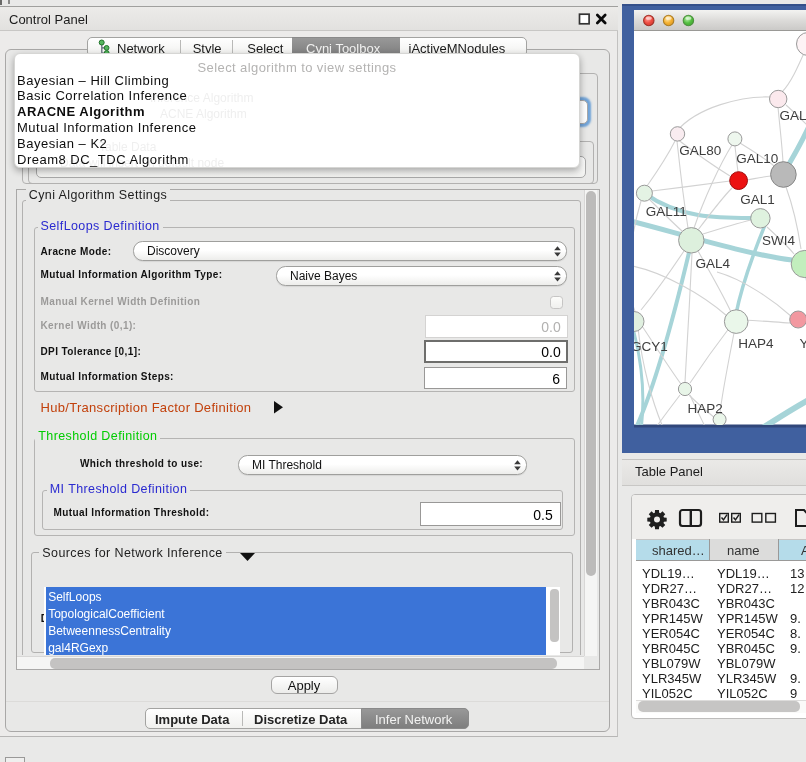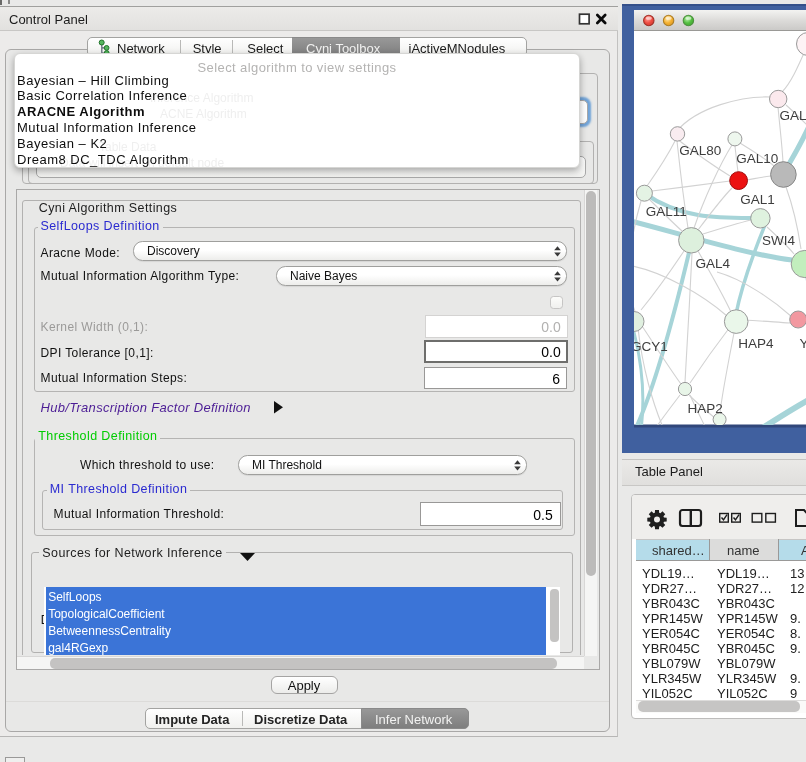--- a/index.html
+++ b/index.html
@@ -2,21 +2,21 @@
 <html><head>
 <meta charset="utf-8">
 <style>
 * { margin:0; padding:0; box-sizing:border-box; }
 html,body { width:806px; height:762px; overflow:hidden; background:#e9e9e8;
   font-family:"Liberation Sans", sans-serif; }
 .abs { position:absolute; }
 #stage { position:relative; width:806px; height:762px; }
 .grouptitle { position:absolute; font-size:12.5px; letter-spacing:0.4px; background:#e8e8e7; padding:0 3px; line-height:13.5px; }
 .gbox { position:absolute; border:1px solid #b2b1b0; border-radius:3px; }
-.blabel { position:absolute; font-size:12px; font-weight:normal; letter-spacing:0.4px; color:#111; white-space:nowrap; }
+.blabel { position:absolute; font-size:10px; font-weight:bold; letter-spacing:0.4px; color:#111; white-space:nowrap; }
 .combo { position:absolute; border:1px solid #9f9f9d; border-radius:9.5px;
   background:linear-gradient(#ffffff 45%,#ededeb); box-shadow:0 1px 1px rgba(0,0,0,0.08); }
 .combo .ct { position:absolute; left:13px; top:50%; transform:translateY(-50%); font-size:12px; color:#111; }
 .tfield { position:absolute; background:#fff; font-size:14px; text-align:right; }
 </style>
 </head>
 <body>
 <div id="stage">
   <div class="abs" style="left:0px; top:0px; width:2px; height:5px; background:#6a6a68;"></div>
   <div class="abs" style="left:8px; top:0px; width:1.5px; height:4px; background:#8a8a88;"></div>
@@ -53,42 +53,43 @@
   <div class="abs" style="left:36px; top:100px; width:552px; height:24px; border:1px solid #a8a8a8; border-radius:5px; background:#fff; box-shadow:0 0 2px 2.8px rgba(90,151,213,0.85);"></div>
   <div class="abs" style="left:46px; top:105px; font-size:12px; color:#555;">ARACNE Algorithm</div>
   <div class="abs" style="left:28px; top:141px; width:566px; height:43px; border:1px solid #b2b1b0; border-radius:4px;"></div>
   <div class="abs" style="left:36px; top:156px; width:550px; height:22px; border:1px solid #a8a8a8; border-radius:5px; background:linear-gradient(#ffffff,#f1f1ef);"></div>
   <div class="abs" style="left:46px; top:156.5px; font-size:12px; color:#777;">Data will insert on default node</div>
 
   <div class="abs" style="left:16px; top:188.5px; width:584px; height:481.5px; border:1px solid #a9a8a7; background:#e8e8e7;"></div>
   <div id="viewport" class="abs" style="left:17px; top:185px; width:567px; height:470px; overflow:hidden;">
 
     <div class="gbox" style="left:4.5px; top:15px; width:559px; height:466px;"></div>
-    <div class="grouptitle" style="left:8.8px; top:17px; color:#1d1d1d;margin-left:10px;">Cyni Algorithm Settings</div>
+    <div class="grouptitle" style="left:8.8px; top:4px; color:#1d1d1d;">Cyni Algorithm Settings</div>
 
     <div class="gbox" style="left:16.5px; top:41.7px; width:541px; height:165.8px; border-color:#b5b4b3;"></div>
     <div class="grouptitle" style="left:20.5px; top:34.8px; color:#2a2ad0;">SelfLoops Definition</div>
 
     <div class="blabel" style="left:23.5px; top:61px;">Aracne Mode:</div>
     <div class="combo" style="left:116px; top:56.2px; width:434px; height:20.3px;">
         <span class="ct">Discovery</span>
       </div>
     <div class="blabel" style="left:23.5px; top:84px;">Mutual Information Algorithm Type:</div>
     <div class="combo" style="left:259px; top:81px; width:291px; height:20px;">
         <span class="ct">Naive Bayes</span>
       </div>
+    <div class="blabel" style="left:23.5px; top:111px; color:#9b9a99;">Manual Kernel Width Definition</div>
     <div class="abs" style="left:533px; top:111px; width:13px; height:13px; border:1px solid #c6c5c4; border-radius:3.5px; background:linear-gradient(#fcfcfa,#f0f0ee);"></div>
     <div class="blabel" style="left:23.5px; top:135px; color:#9b9a99;">Kernel Width (0,1):</div>
     <div class="tfield" style="left:407.8px; top:130px; width:143px; height:23px; border:1px solid #d4d3d2; color:#b2b1b0; padding:3px 6px 0 0;">0.0</div>
     <div class="blabel" style="left:23.5px; top:161px;">DPI Tolerance [0,1]:</div>
     <div class="tfield" style="left:406.8px; top:155.3px; width:144px; height:23px; border:2px solid #6e6e6c; color:#000; padding:2px 5px 0 0;">0.0</div>
     <div class="blabel" style="left:23.5px; top:186px;">Mutual Information Steps:</div>
     <div class="tfield" style="left:407px; top:181.6px; width:143px; height:22px; border:1px solid #999897; color:#000; padding:3px 6px 0 0;">6</div>
 
-    <div class="abs" style="left:23.5px; top:215px; font-size:13px; letter-spacing:0.3px; color:#4c1d95;font-style:italic;">Hub/Transcription Factor Definition</div>
+    <div class="abs" style="left:23.5px; top:215px; font-size:13px; letter-spacing:0.3px; color:#c2410c;">Hub/Transcription Factor Definition</div>
     <svg class="abs" style="left:254.7px; top:215px;" width="12.5" height="14.5" viewBox="0 0 12.5 14.5">
         <path d="M2 1 L11 7.3 L2 13.6 Z" fill="#111"></path>
       </svg>
 
     <div class="gbox" style="left:16.5px; top:253px; width:541px; height:98px; border-color:#b5b4b3;"></div>
     <div class="grouptitle" style="left:18.3px; top:244.5px; color:#00cc00;">Threshold Definition</div>
     <div class="blabel" style="left:63px; top:273px;">Which threshold to use:</div>
     <div class="combo" style="left:221px; top:270px; width:289px; height:20px;">
         <span class="ct">MI Threshold</span>
       </div>

